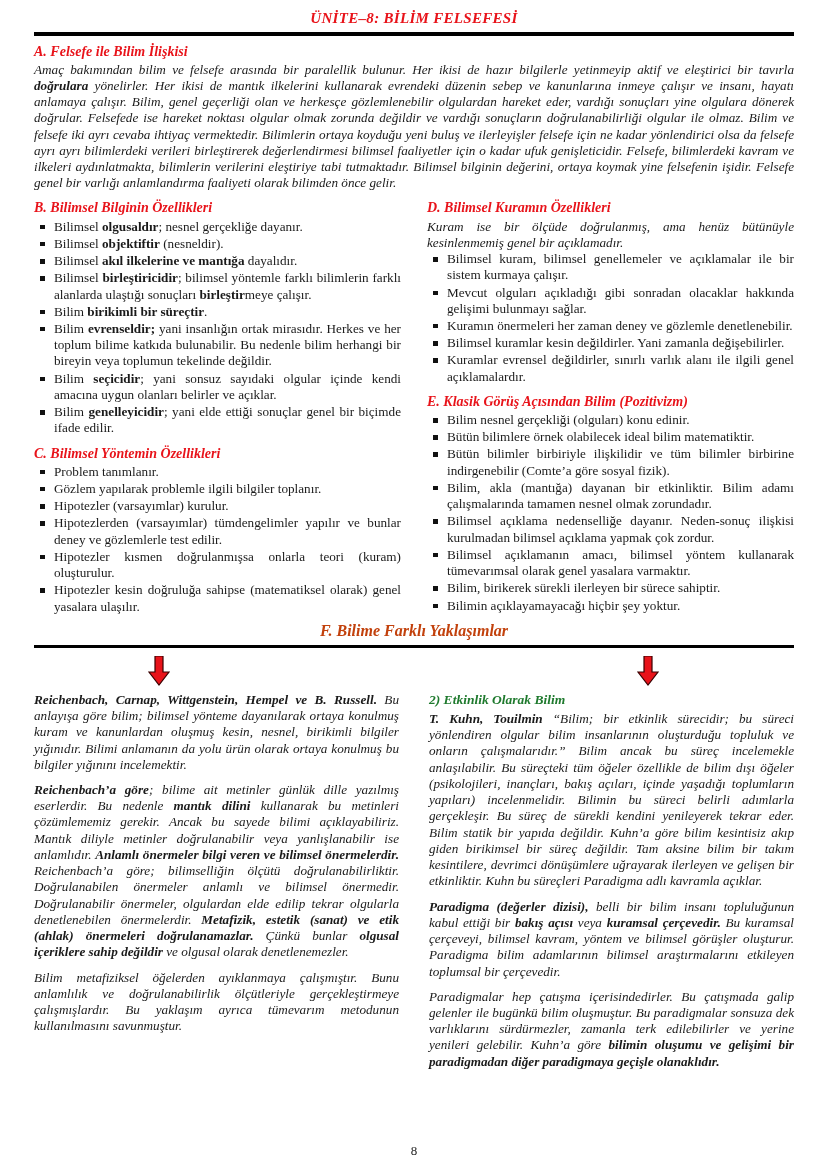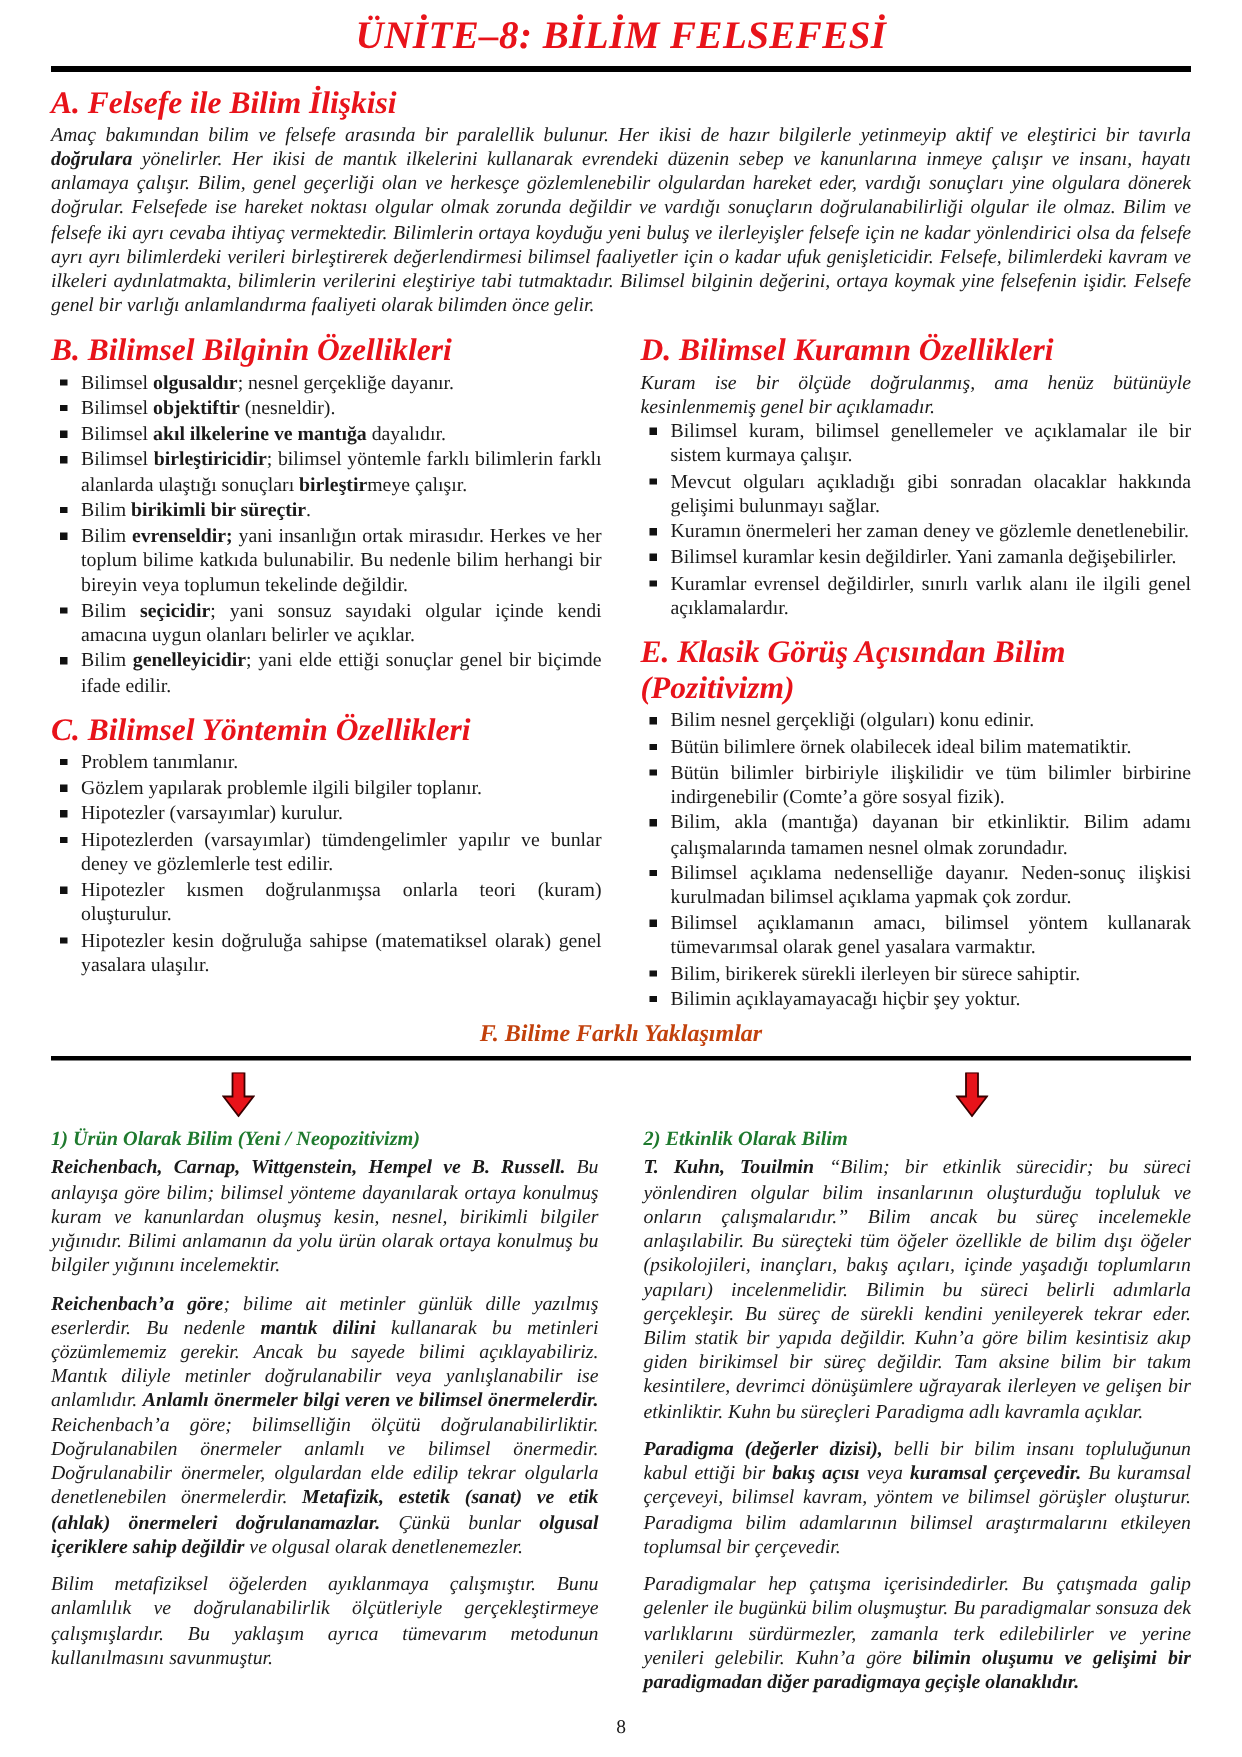--- a/index.html
+++ b/index.html
@@ -21,39 +21,39 @@
     position: relative;
     box-sizing: border-box;
     padding: 0 34px;
   }
   
   .unit-title {
     text-align: center;
     color: #e8131a;
     font-weight: bold;
     font-style: italic;
-    font-size: 26px;
+    font-size: 15px;
     letter-spacing: 0.3px;
     margin: 10px 0 0 0;
     line-height: 1.1;
     font-family: "Liberation Serif", "DejaVu Serif", serif;
   }
   .rule {
     height: 4px;
     background: #000000;
     margin: 5px 0 8px 0;
   }
   .rule.thin { height: 3px; }
 
   
   .sec-head {
     color: #e8131a;
     font-weight: bold;
     font-style: italic;
-    font-size: 21px;
+    font-size: 14px;
     margin: 9px 0 2px 0;
     line-height: 1.15;
   }
   .sec-head.first { margin-top: 2px; }
 
   .sub-head {
     color: #1f7a2e;
     font-weight: bold;
     font-style: italic;
     font-size: 13.5px;
@@ -217,21 +217,20 @@
       <polygon points="7,0 15,0 15,16 21,16 11,29 1,16 7,16" fill="#e8131a" stroke="#3a0000" stroke-width="1.2"></polygon>
     </svg>
     <svg class="arrow right" viewBox="0 0 22 30">
       <polygon points="7,0 15,0 15,16 21,16 11,29 1,16 7,16" fill="#e8131a" stroke="#3a0000" stroke-width="1.2"></polygon>
     </svg>
   </div>
 
   <div class="cols-bottom">
 
     <div class="col">
-      <div class="sub-head">1) Ürün Olarak Bilim (Yeni / Neopozitivizm)</div>
 
       <p class="body"><b>Reichenbach, Carnap, Wittgenstein, Hempel ve B. Russell.</b><span> Bu anlayışa göre bilim; bilimsel yönteme dayanılarak ortaya konulmuş kuram ve kanunlardan oluşmuş kesin, nesnel, birikimli bilgiler yığınıdır. Bilimi anlamanın da yolu ürün olarak ortaya konulmuş bu bilgiler yığınını incelemektir.</span></p>
 
       <p class="body"><b>Reichenbach’a göre</b><span>; bilime ait metinler günlük dille yazılmış eserlerdir. Bu nedenle </span><b>mantık dilini</b><span> kullanarak bu metinleri çözümlememiz gerekir. Ancak bu sayede bilimi açıklayabiliriz. Mantık diliyle metinler doğrulanabilir veya yanlışlanabilir ise anlamlıdır. </span><b>Anlamlı önermeler bilgi veren ve bilimsel önermelerdir.</b><span> Reichenbach’a göre; bilimselliğin ölçütü doğrulanabilirliktir. Doğrulanabilen önermeler anlamlı ve bilimsel önermedir. Doğrulanabilir önermeler, olgulardan elde edilip tekrar olgularla denetlenebilen önermelerdir. </span><b>Metafizik, estetik (sanat) ve etik (ahlak) önermeleri doğrulanamazlar.</b><span> Çünkü bunlar </span><b>olgusal içeriklere sahip değildir</b><span> ve olgusal olarak denetlenemezler.</span></p>
 
       <p class="body">Bilim metafiziksel öğelerden ayıklanmaya çalışmıştır. Bunu anlamlılık ve doğrulanabilirlik ölçütleriyle gerçekleştirmeye çalışmışlardır. Bu yaklaşım ayrıca tümevarım metodunun kullanılmasını savunmuştur.</p>
     </div>
 
     <div class="col">
       <div class="sub-head">2) Etkinlik Olarak Bilim</div>

